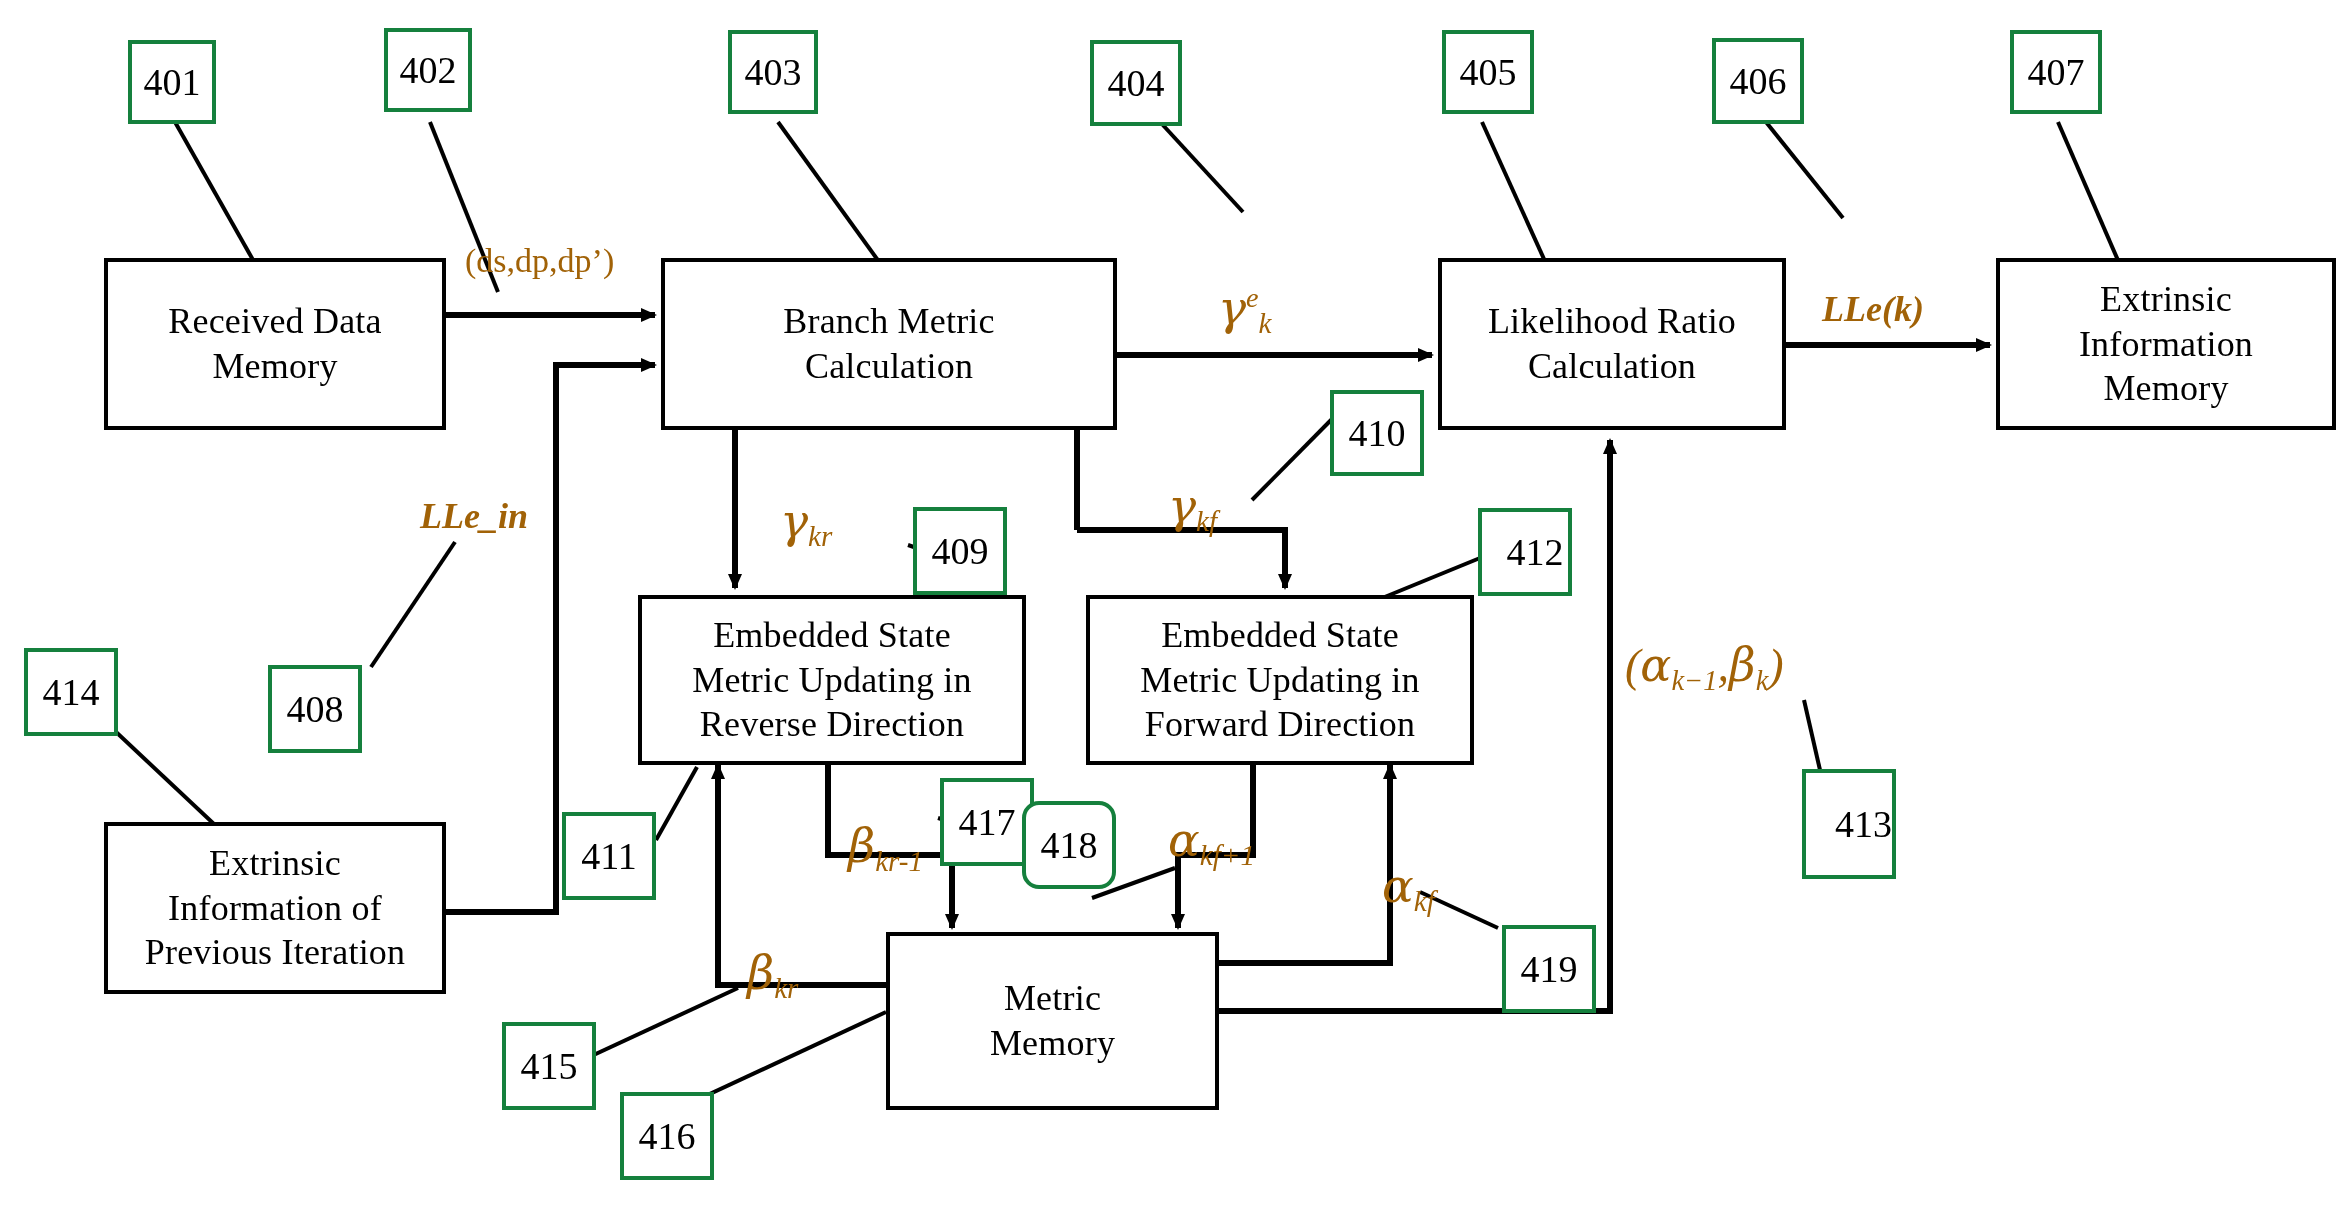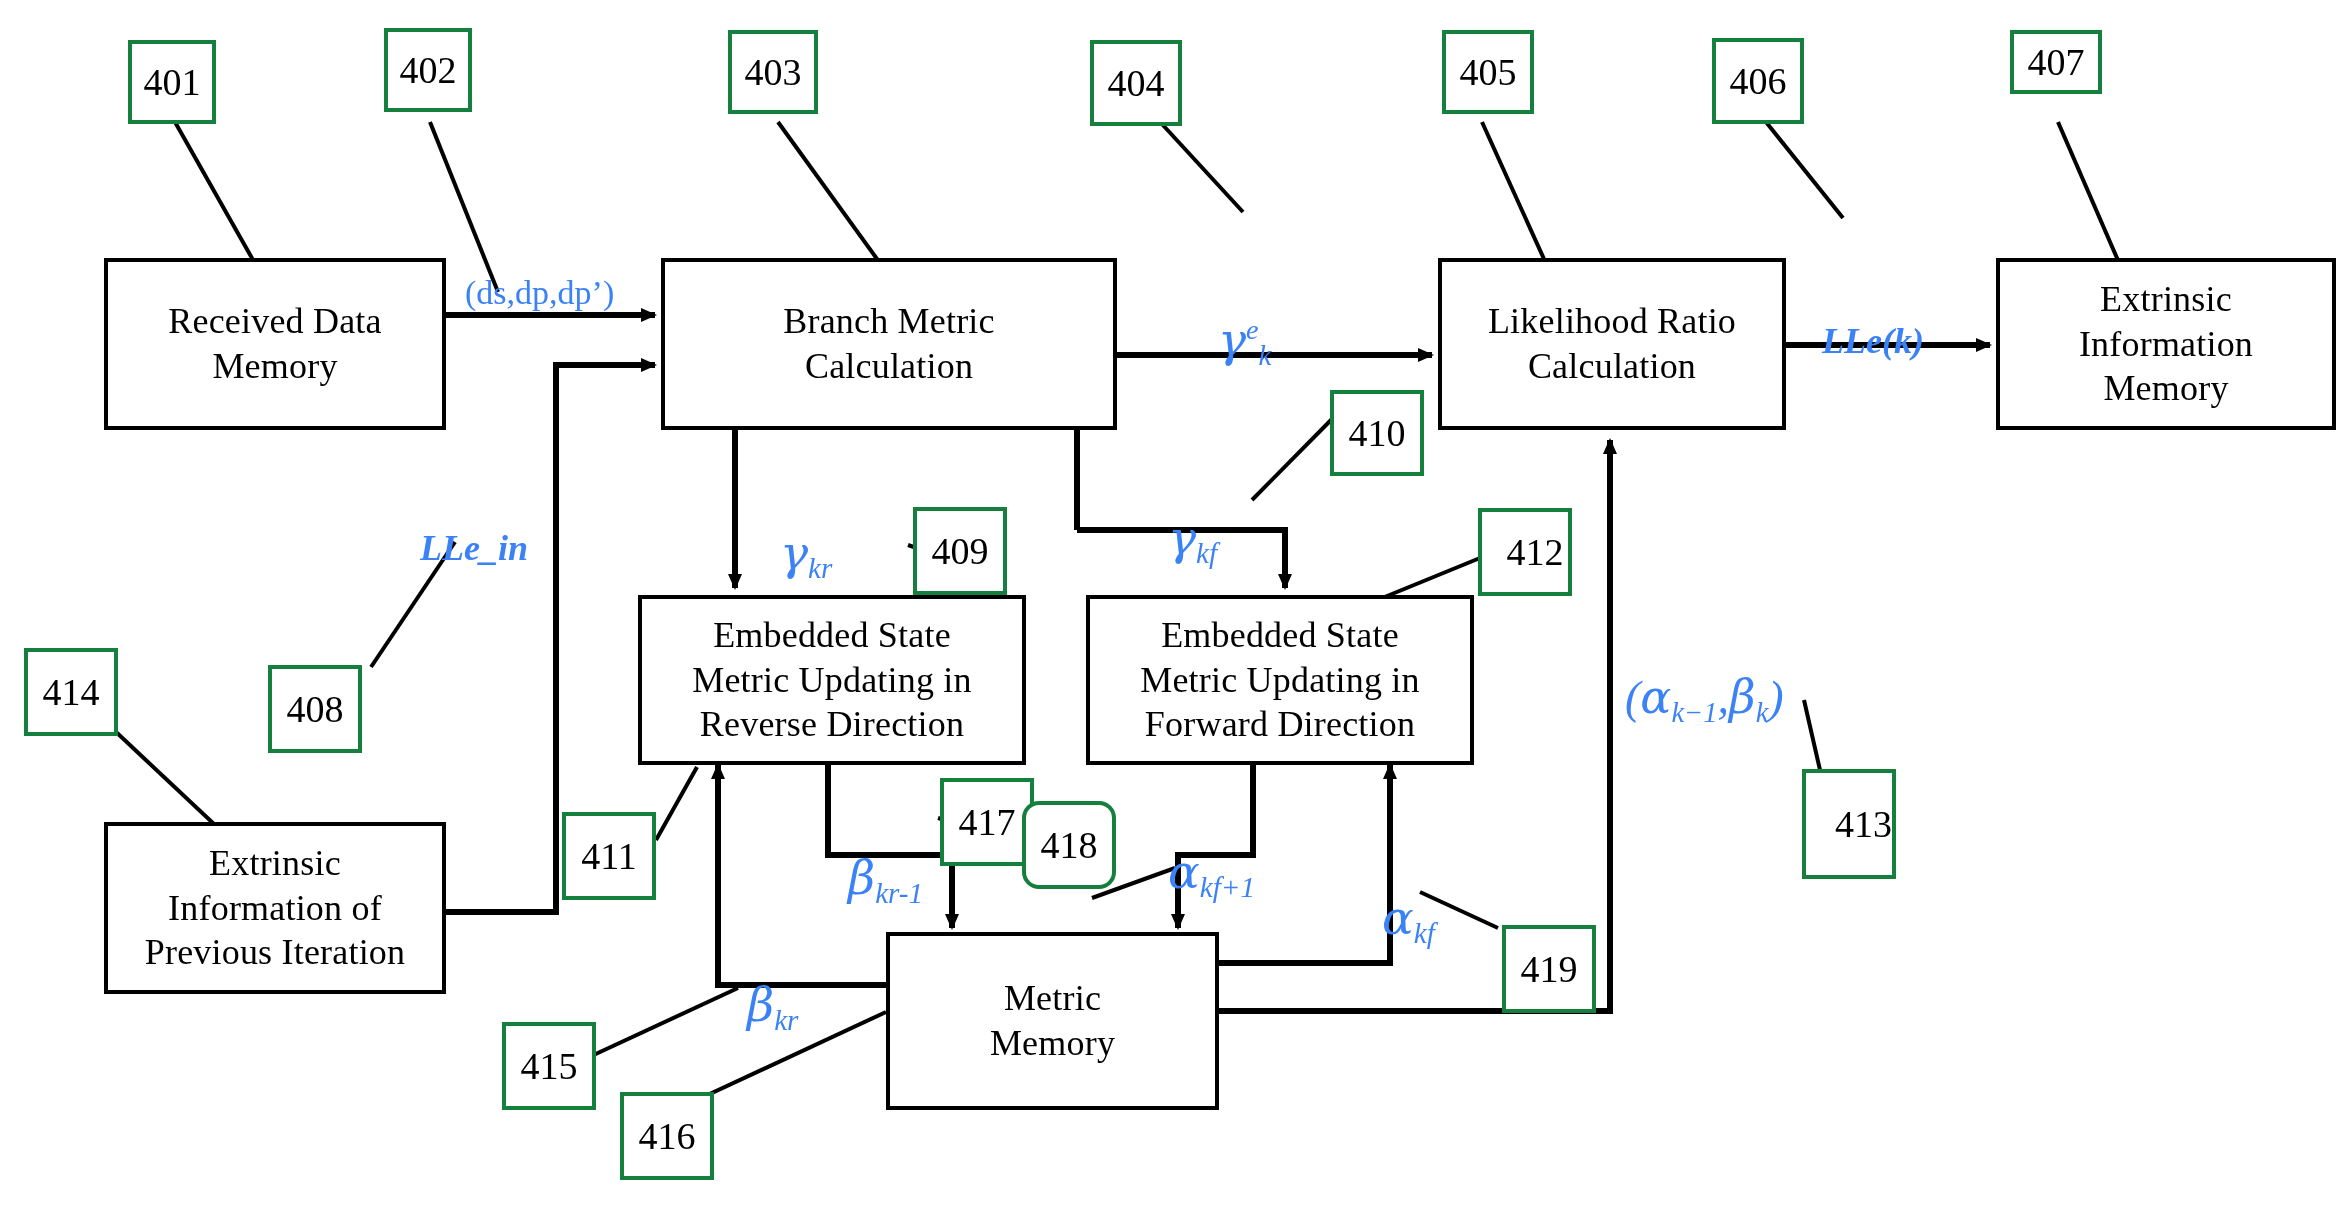--- a/index.html
+++ b/index.html
@@ -51,24 +51,23 @@
     font-family: "Liberation Serif", "DejaVu Serif", serif;
     font-size: 38px;
     color: #000;
     z-index: 6;
   }
   
   .siglabel {
     position: absolute;
     font-family: "Liberation Serif", "DejaVu Serif", serif;
     font-size: 34px;
-    color: #3b82f6;
+    color: #a16207;
     white-space: nowrap;
     z-index: 5;
-    margin-top: 32px;
   }
   .siglabel.bolditalic {
     font-weight: bold;
     font-style: italic;
     font-size: 36px;
   }
   .siglabel.math {
     font-style: italic;
     font-size: 40px;
   }
@@ -218,21 +217,21 @@
   </div>
   <div class="refbox" style="left:1090px; top:40px; width:92px; height:86px;">
     <span>404</span>
   </div>
   <div class="refbox" style="left:1442px; top:30px; width:92px; height:84px;">
     <span>405</span>
   </div>
   <div class="refbox" style="left:1712px; top:38px; width:92px; height:86px;">
     <span>406</span>
   </div>
-  <div class="refbox" style="left:2010px; top:30px; width:92px; height:64px;">
+  <div class="refbox" style="left:2010px; top:30px; width:92px; height:84px;">
     <span>407</span>
   </div>
   <div class="refbox" style="left:268px; top:665px; width:94px; height:88px;">
     <span>408</span>
   </div>
   <div class="refbox" style="left:913px; top:507px; width:94px; height:88px;">
     <span>409</span>
   </div>
   <div class="refbox" style="left:1330px; top:390px; width:94px; height:86px;">
     <span>410</span>

